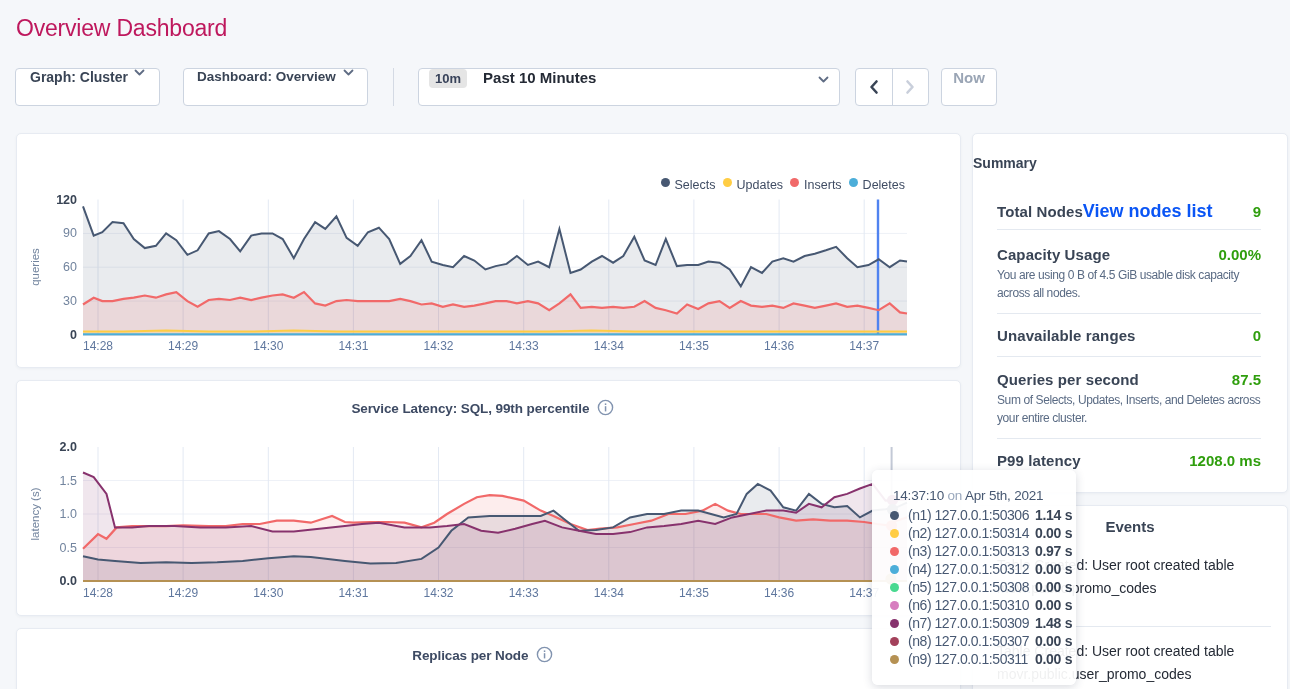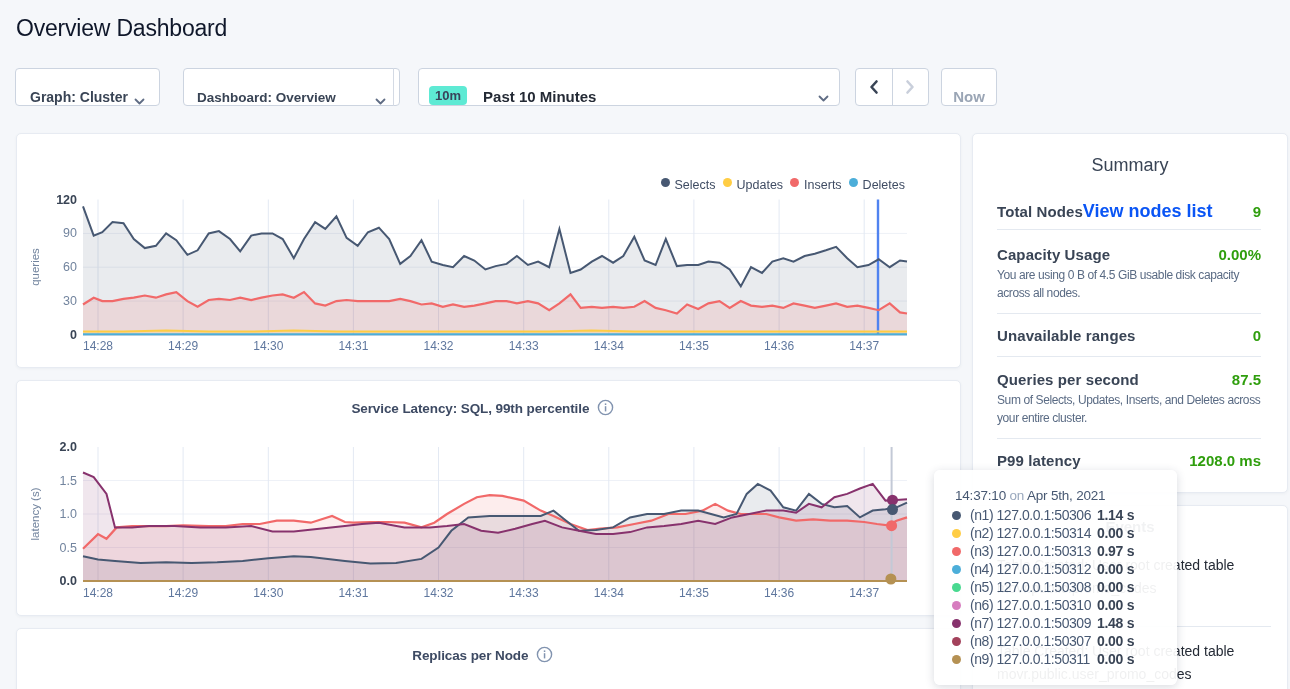--- a/index.html
+++ b/index.html
@@ -1,58 +1,58 @@
 <!DOCTYPE html>
 <html><head><meta charset="utf-8">
 <style>
 * { margin:0; padding:0; box-sizing:border-box; }
 html,body { width:1290px; height:689px; background:#f5f7fa; overflow:hidden;
   font-family:"Liberation Sans", sans-serif; }
 .abs { position:absolute; }
-h1 { position:absolute; left:16px; top:15px; font-size:23px; font-weight:400; color:#0f172a; letter-spacing:-0.2px; }
+h1 { position:absolute; left:16px; top:15px; font-size:23px; font-weight:400; color:#be185d; letter-spacing:-0.2px; }
 .btn { position:absolute; top:68px; height:38px; background:#fff; border:1px solid #ccd4e0; border-radius:4px;
-  display:flex; align-items:flex-end; font-size:14px; font-weight:bold; color:#394455; }
+  display:flex; align-items:flex-start; font-size:14px; font-weight:bold; color:#394455; }
 .panel { position:absolute; background:#fff; border:1px solid #e7ebf2; border-radius:5px;
   box-shadow:0 1px 3px rgba(60,70,100,0.05); }
 .ctitle { position:absolute; left:-6px; width:100%; text-align:center; font-size:13.5px; font-weight:bold; color:#3d4a63; letter-spacing:-0.1px; }
 .legend { position:absolute; display:flex; align-items:center; font-size:12.5px; color:#3f4c63; }
 .legend .dot { width:9px; height:9px; border-radius:50%; display:inline-block; margin-right:5px; }
 .legend .item { display:flex; align-items:flex-start; margin-left:7px; }
 .srow { position:absolute; left:24px; right:26px; display:flex; align-items:baseline; }
 .shead { font-size:15px; font-weight:bold; color:#394455; letter-spacing:0.1px; }
 .sval { margin-left:auto; font-size:15px; font-weight:bold; color:#2f9e0d; }
 .sdesc { position:absolute; left:24px; right:10px; font-size:12px; letter-spacing:-0.4px; color:#5a6b84; line-height:17.5px; }
 .sdivider { position:absolute; left:24px; right:26px; height:1px; background:#e4e9f0; }
-.tooltip { position:absolute; left:934px; top:470px; width:243px; height:215px;
+.tooltip { position:absolute; left:872px; top:470px; width:204px; height:215px;
   background:rgba(255,255,255,0.93); border-radius:6px; box-shadow:0 2px 10px rgba(40,50,80,0.18); }
 .trow { position:relative; height:18px; display:flex; align-items:center; padding-left:18px; }
 .tdot { position:absolute; left:18px; top:4.5px; width:9px; height:9px; border-radius:50%; }
 .tlabel { margin-left:18px; font-size:14px; color:#475872; letter-spacing:-0.45px; }
 .tval { position:absolute; left:163px; font-size:14px; font-weight:bold; color:#394455; letter-spacing:-0.3px; }
 .ts { font-weight:bold; }
 .ev { font-size:14px; color:#242a35; line-height:22.5px; }
 </style></head>
 <body>
 <h1>Overview Dashboard</h1>
 
 <div class="btn" style="left:15px; width:145px; justify-content:space-between; padding:0 14px;">
   <span>Graph: Cluster</span>
     <svg width="11" height="7" viewBox="0 0 11 7">
       <polyline points="1.5,1.5 5.5,5.5 9.5,1.5" fill="none" stroke="#5f6c84" stroke-width="1.8" stroke-linecap="round" stroke-linejoin="round"></polyline>
     </svg>
   </div>
-<div class="btn" style="left:183px; width:217px; justify-content:space-between; padding:0 13px; font-size:13.5px;">
+<div class="btn" style="left:183px; width:185px; justify-content:space-between; padding:0 13px; font-size:13.5px;">
   <span>Dashboard: Overview</span>
     <svg width="11" height="7" viewBox="0 0 11 7">
       <polyline points="1.5,1.5 5.5,5.5 9.5,1.5" fill="none" stroke="#5f6c84" stroke-width="1.8" stroke-linecap="round" stroke-linejoin="round"></polyline>
     </svg>
   </div>
 <div class="abs" style="left:393px; top:68px; width:1px; height:38px; background:#d4dae4;"></div>
 <div class="btn" style="left:418px; width:422px; padding:0 10px; font-size:15px; color:#242a35;">
-  <span style="background:#5eead4; color:#39435a; font-size:13px; border-radius:4px; padding:2px 6px; margin-right:16px;">10m</span>
+  <span style="background:#e5e5e5; color:#39435a; font-size:13px; border-radius:4px; padding:2px 6px; margin-right:16px;">10m</span>
   <span>Past 10 Minutes</span>
   <span style="margin-left:auto"><svg width="11" height="7" viewBox="0 0 11 7">
         <polyline points="1.5,1.5 5.5,5.5 9.5,1.5" fill="none" stroke="#5f6c84" stroke-width="1.8" stroke-linecap="round" stroke-linejoin="round"></polyline>
       </svg></span>
   </div>
 <div class="btn" style="left:855px; width:74px; padding:0;">
   <span style="width:37px; height:100%; display:flex; align-items:center; justify-content:center; border-right:1px solid #ccd4e0;">
     <svg width="12" height="16" viewBox="0 0 12 16">
         <polyline points="8.5,2.5 3.5,8 8.5,13.5" fill="none" stroke="#394455" stroke-width="2.6" stroke-linecap="round" stroke-linejoin="round"></polyline>
       </svg>
@@ -168,21 +168,21 @@
 
 <div class="panel" style="left:16px; top:628px; width:945px; height:235px;">
   <div class="ctitle" style="top:17px;">Replicas per Node&nbsp; <svg width="17" height="17" viewBox="0 0 17 17" style="vertical-align:-3px">
         <circle cx="8.5" cy="8.5" r="7.1" fill="none" stroke="#8193af" stroke-width="1.4"></circle>
         <rect x="7.8" y="7.2" width="1.5" height="5.2" fill="#8193af"></rect>
         <rect x="7.8" y="4.4" width="1.5" height="1.6" fill="#8193af"></rect>
       </svg></div>
 </div>
 
 <div class="panel" style="left:972px; top:133px; width:316px; height:360px;">
-  <div style="text-align:center; margin-top:21px; font-size:18px; font-weight:normal; color:#394455;">Summary</div>
+  <div style="margin-top:21px; font-size:14px; font-weight:bold; color:#394455;">Summary</div>
   <div class="srow" style="top:67px;">
       <span class="shead">Total Nodes</span>
     <span style="margin-left:0; font-size:18px; font-weight:bold; color:#0a55f5;">View nodes list</span>
     <span class="sval">9</span>
     </div>
   <div class="sdivider" style="top:95px;"></div>
   <div class="srow" style="top:112px;">
       <span class="shead">Capacity Usage</span>
       <span class="sval">0.00%</span>
     </div>

